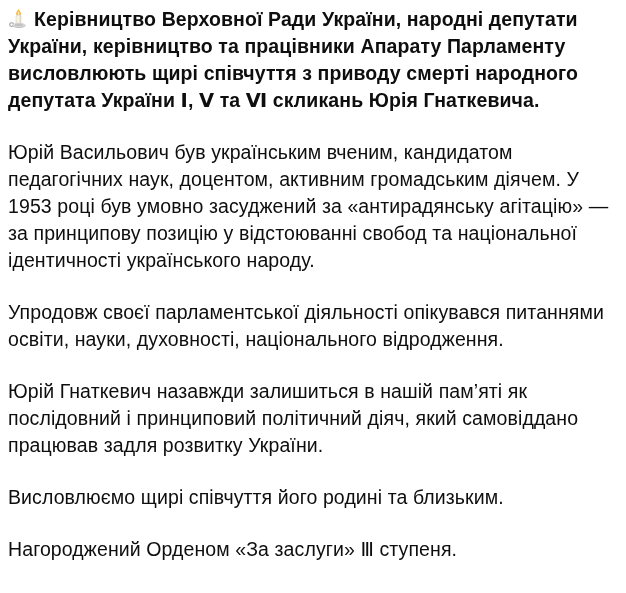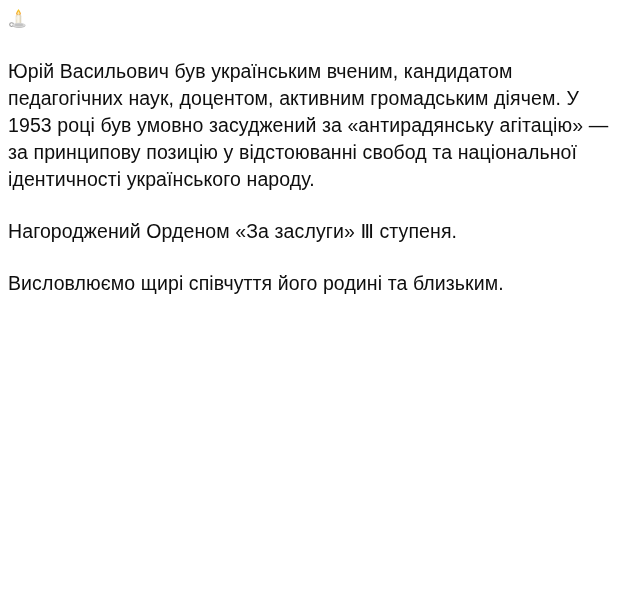--- a/index.html
+++ b/index.html
@@ -63,24 +63,26 @@
         </linearGradient>
       </defs>
       <path d="M10.5 1 C12 3.2 12.8 4.4 12.8 5.6 A2.3 2.3 0 0 1 8.2 5.6 C8.2 4.4 9 3.2 10.5 1 Z" fill="url(#flameGrad)"></path>
       <path d="M10.5 3.2 C11.3 4.3 11.7 5 11.7 5.7 A1.2 1.2 0 0 1 9.3 5.7 C9.3 5 9.7 4.3 10.5 3.2 Z" fill="#fde9a8"></path>
       <rect x="8" y="7" width="5" height="10.5" rx="1.1" fill="url(#waxGrad)" stroke="#c9c0a6" stroke-width="0.4"></rect>
       <path d="M8 8.2 C8.6 9.6 8.2 10.4 8.5 11.2 L8 11.4 Z" fill="#fffdf5"></path>
       <circle cx="3.6" cy="16.6" r="1.9" fill="none" stroke="#9c9c9c" stroke-width="1.1"></circle>
       <ellipse cx="11" cy="17.6" rx="6.5" ry="2.3" fill="#b9b9b9"></ellipse>
       <ellipse cx="11" cy="17" rx="6.5" ry="2.2" fill="#d9d9d9"></ellipse>
       <ellipse cx="11" cy="16.9" rx="4.2" ry="1.4" fill="#c2c2c2"></ellipse>
-    </svg></span>
+    </svg></span><span>Керівництво Верховної Ради України, народні депутати України, керівництво та працівники Апарату Парламенту висловлюють щирі співчуття з приводу смерті народного депутата України Ⅰ, Ⅴ та Ⅵ скликань Юрія Гнаткевича.</span>
   </p>
 
   <p class="para">Юрій Васильович був українським вченим, кандидатом педагогічних наук, доцентом, активним громадським діячем. У 1953 році був умовно засуджений за «антирадянську агітацію» — за принципову позицію у відстоюванні свобод та національної ідентичності українського народу.</p>
 
+  <p class="para">Упродовж своєї парламентської діяльності опікувався питаннями освіти, науки, духовності, національного відродження.</p>
 
+  <p class="para">Юрій Гнаткевич назавжди залишиться в нашій пам’яті як послідовний і принциповий політичний діяч, який самовіддано працював задля розвитку України.</p>
+
+  <p class="para">Висловлюємо щирі співчуття його родині та близьким.</p>
 
   <p class="para">Нагороджений Орденом «За заслуги» Ⅲ ступеня.</p>
-
-  <p class="para">Висловлюємо щирі співчуття його родині та близьким.</p>
 
 </div>
 
 </body></html>

